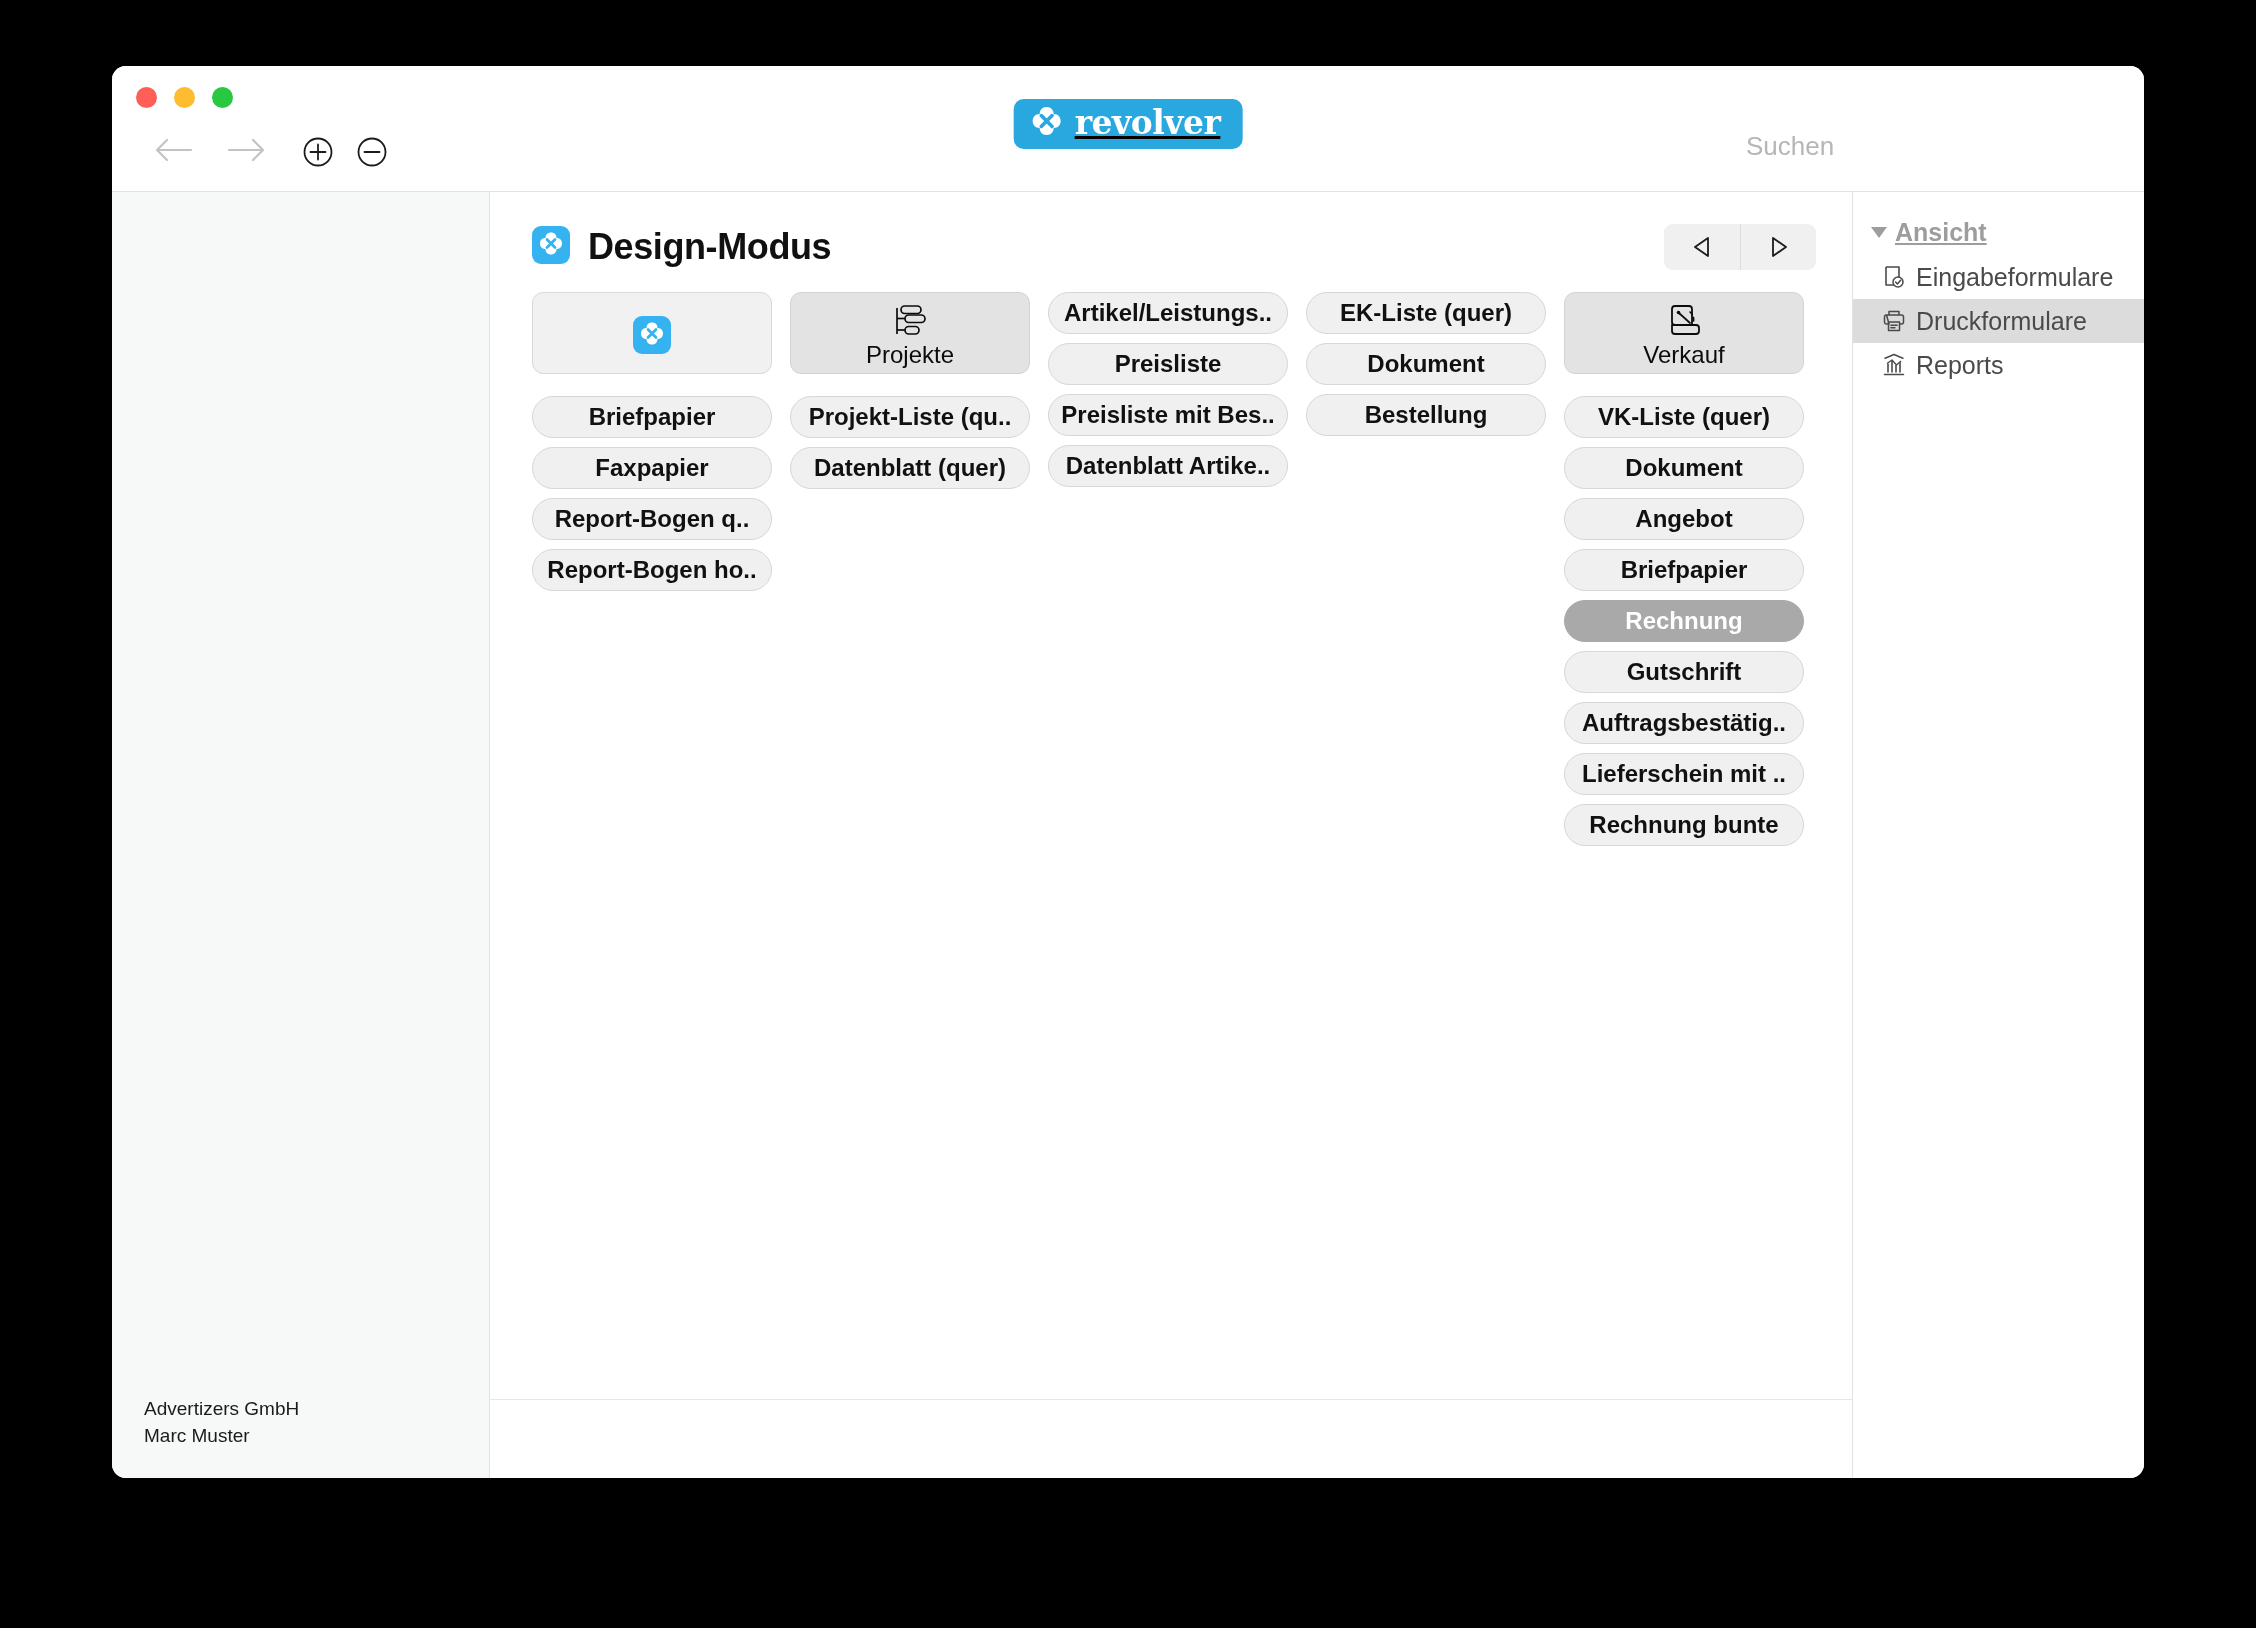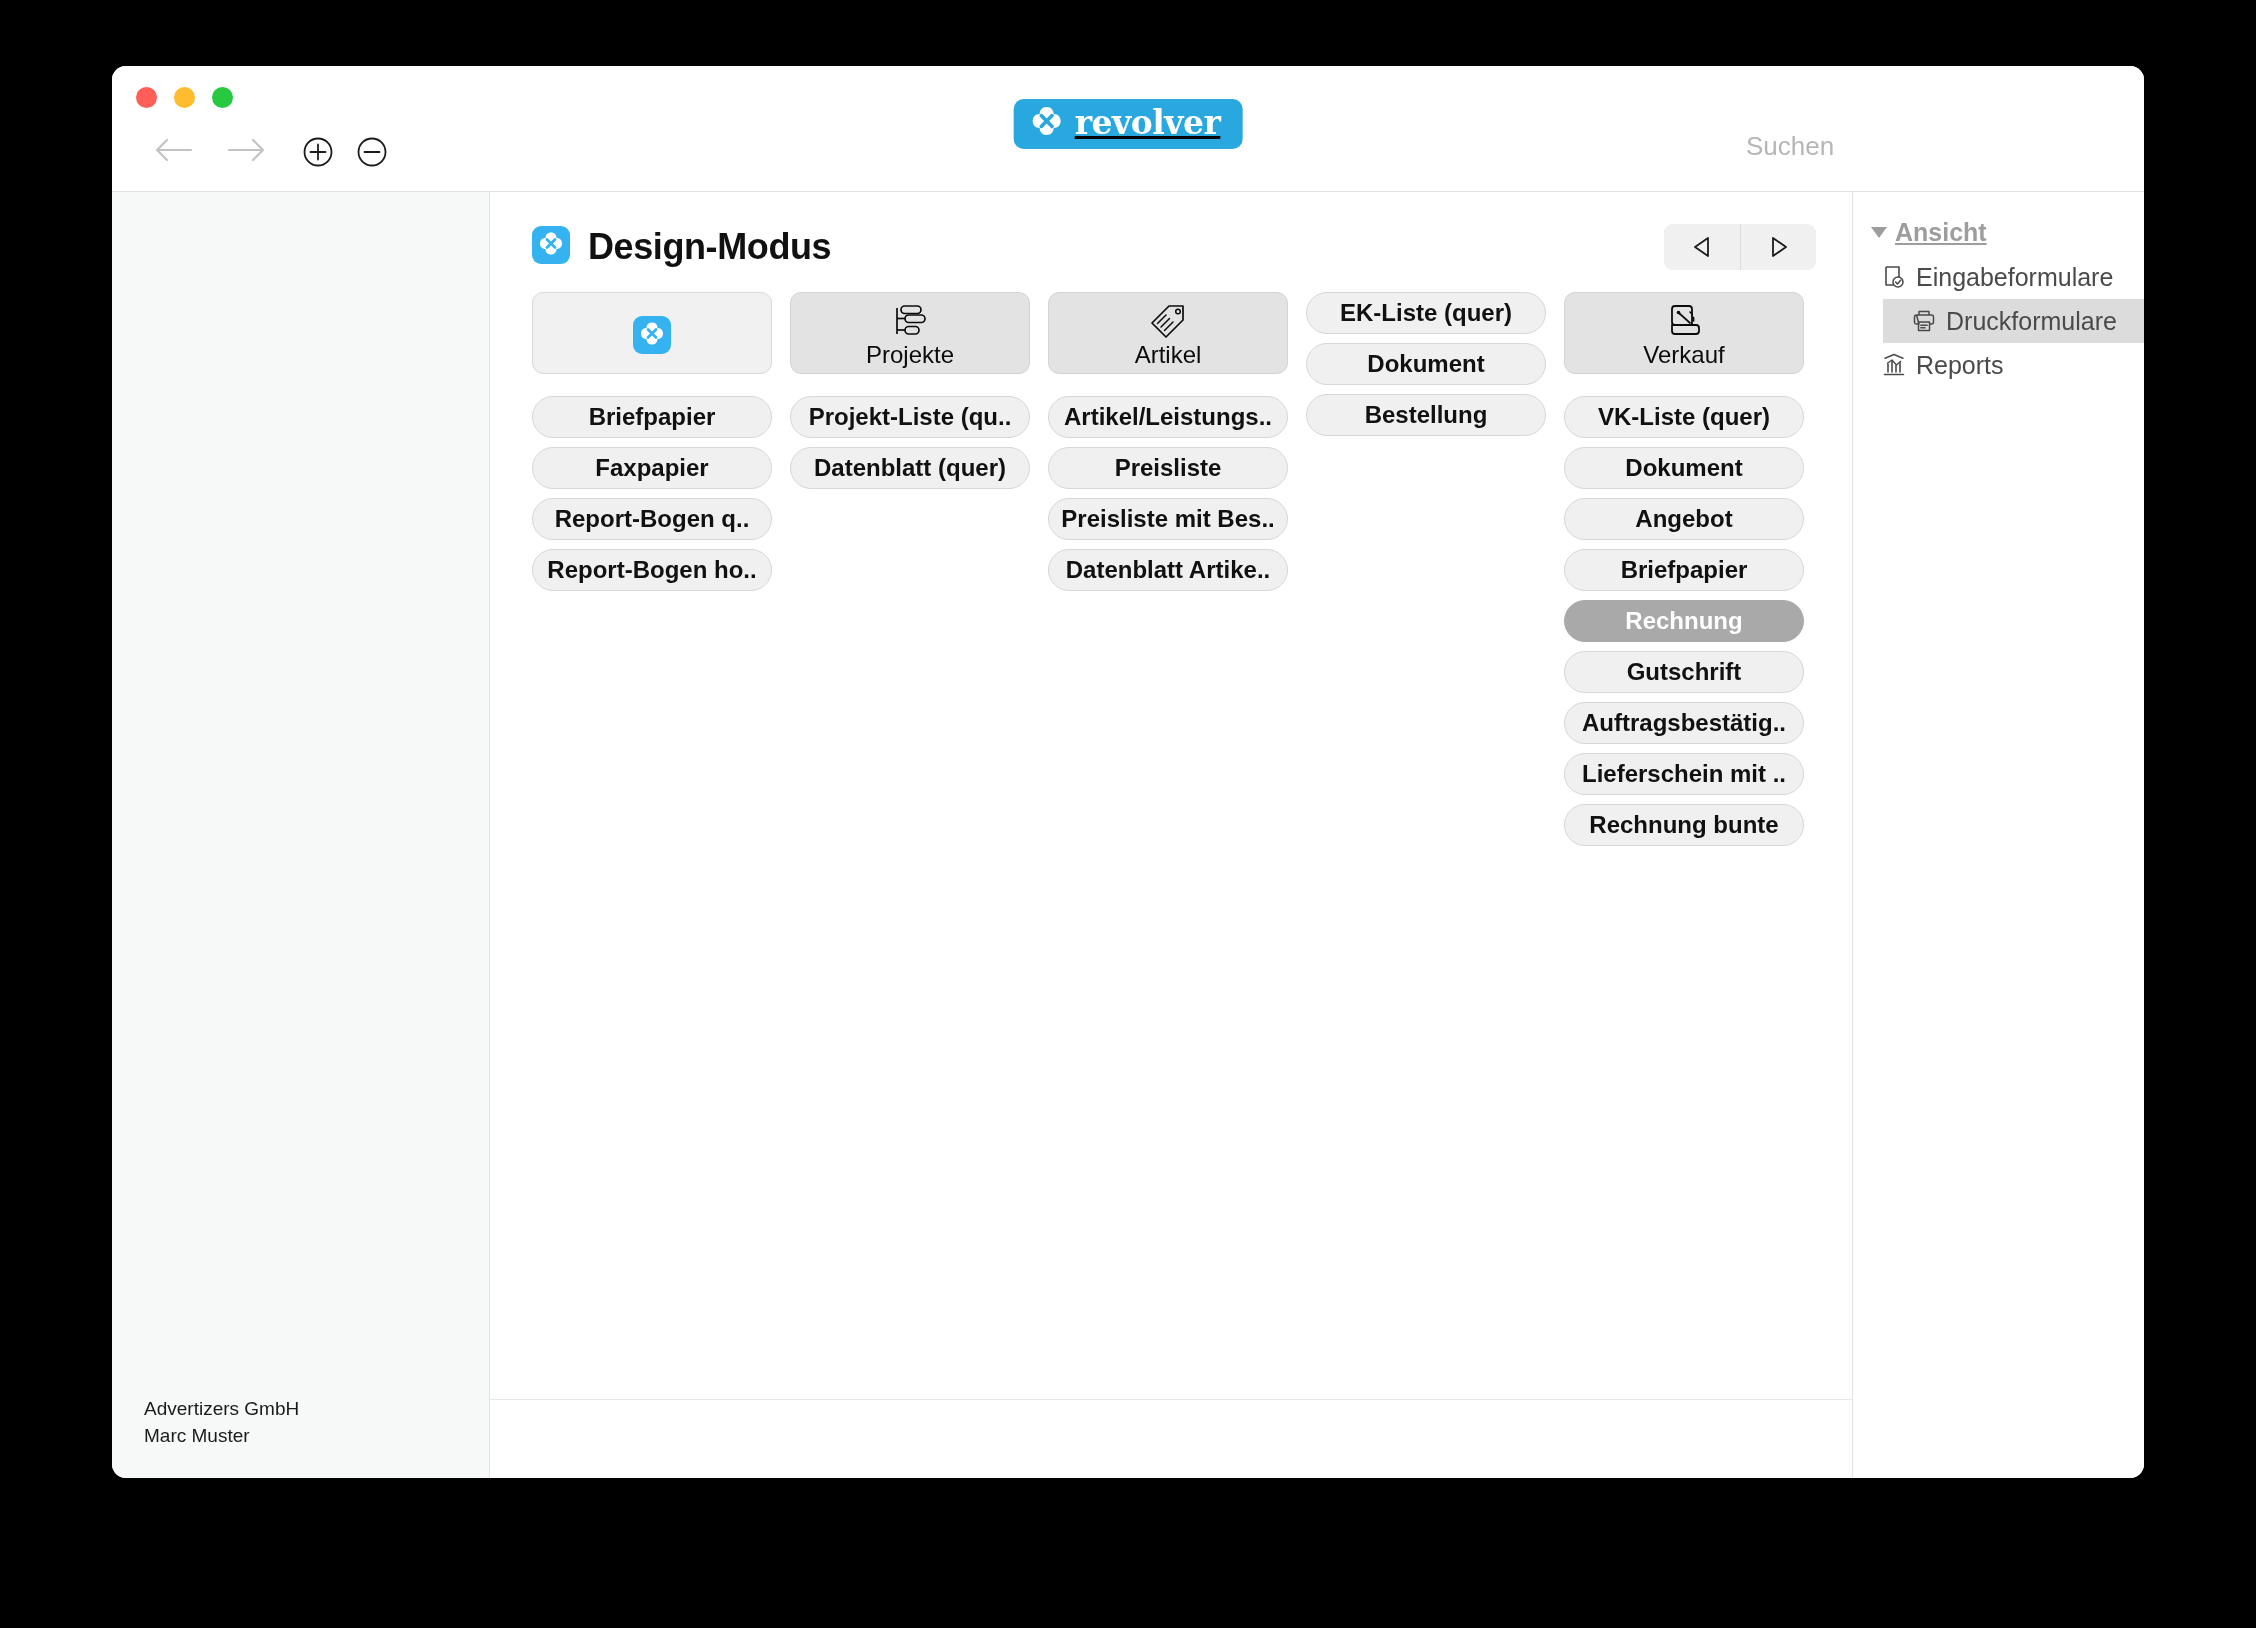--- a/index.html
+++ b/index.html
@@ -276,21 +276,21 @@
   .side-item {
     display: flex;
     align-items: center;
     gap: 9px;
     height: 44px;
     padding-left: 28px;
     font-size: 25px;
     color: #4a4a4a;
     cursor: default;
   }
-  .side-item.active { background: #dcdcdc; margin-left: 30px; }
+  .side-item.active { background: #dcdcdc; }
   .side-ico { width: 26px; height: 26px; display: flex; align-items: center; justify-content: center; }
   .side-ico svg { display: block; }
 </style>
 </head>
 <body>
 
 <div class="window">
 
   <div class="titlebar">
 
@@ -413,30 +413,20 @@
                   <rect x="16" y="23.5" width="14" height="7.5" rx="3.7" fill="none" stroke="#0c0c0c" stroke-width="1.7"></rect>
                 </svg>
               </span>
               <span class="cat-label">Projekte</span>
             </button>
             <button class="item-btn">Projekt-Liste (qu..</button>
             <button class="item-btn">Datenblatt (quer)</button>
           </div>
 
           <div class="col">
-            <button class="cat-tab">
-              <span class="cat-icon">
-                <svg width="42" height="38" viewBox="0 0 42 38">
-                  <path d="M22 3 L36 3 L36 17 L19 34 L5 20 Z" fill="none" stroke="#0c0c0c" stroke-width="1.7" stroke-linejoin="round"></path>
-                  <circle cx="31" cy="8.5" r="2.3" fill="none" stroke="#0c0c0c" stroke-width="1.5"></circle>
-                  <path d="M10.5 20.5 L19 12 M14 24 L22.5 15.5 M17.5 27.5 L26 19" stroke="#0c0c0c" stroke-width="1.5" stroke-linecap="round"></path>
-                </svg>
-              </span>
-              <span class="cat-label">Artikel</span>
-            </button>
             <button class="item-btn">Artikel/Leistungs..</button>
             <button class="item-btn">Preisliste</button>
             <button class="item-btn">Preisliste mit Bes..</button>
             <button class="item-btn">Datenblatt Artike..</button>
           </div>
 
           <div class="col">
             <button class="item-btn">EK-Liste (quer)</button>
             <button class="item-btn">Dokument</button>
             <button class="item-btn">Bestellung</button>

